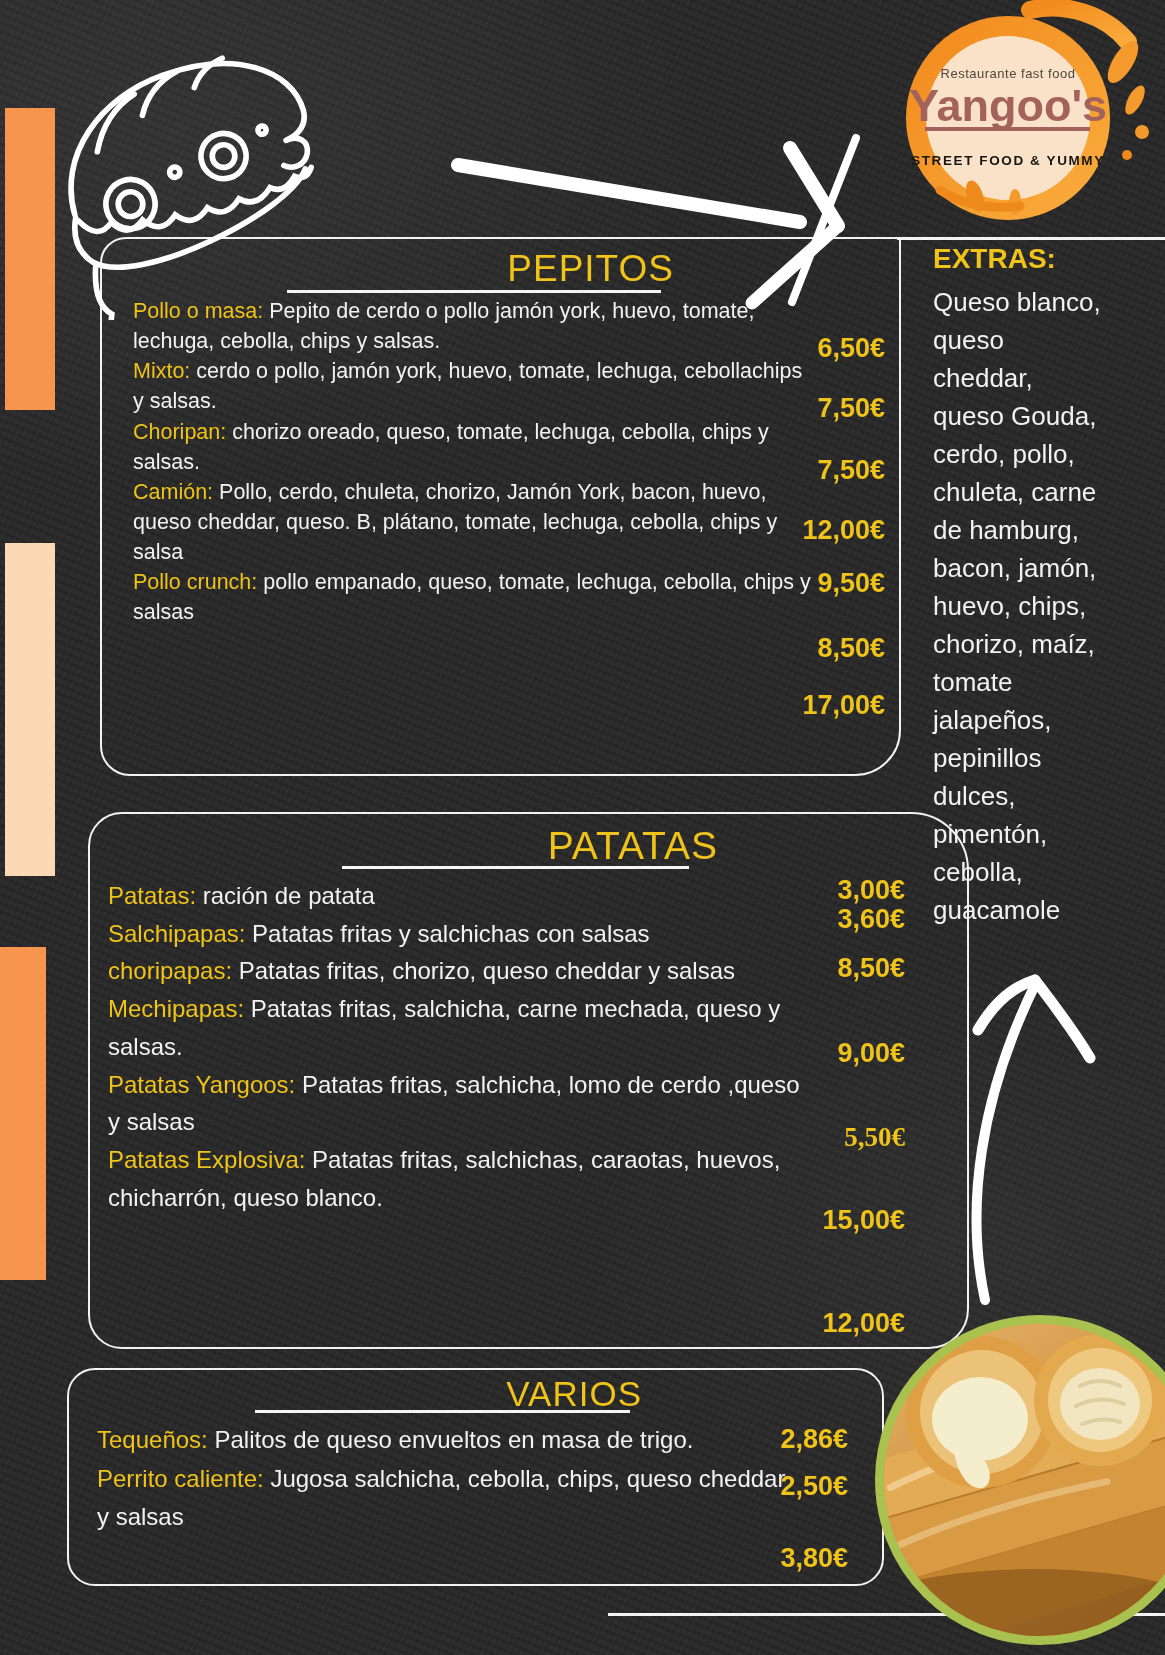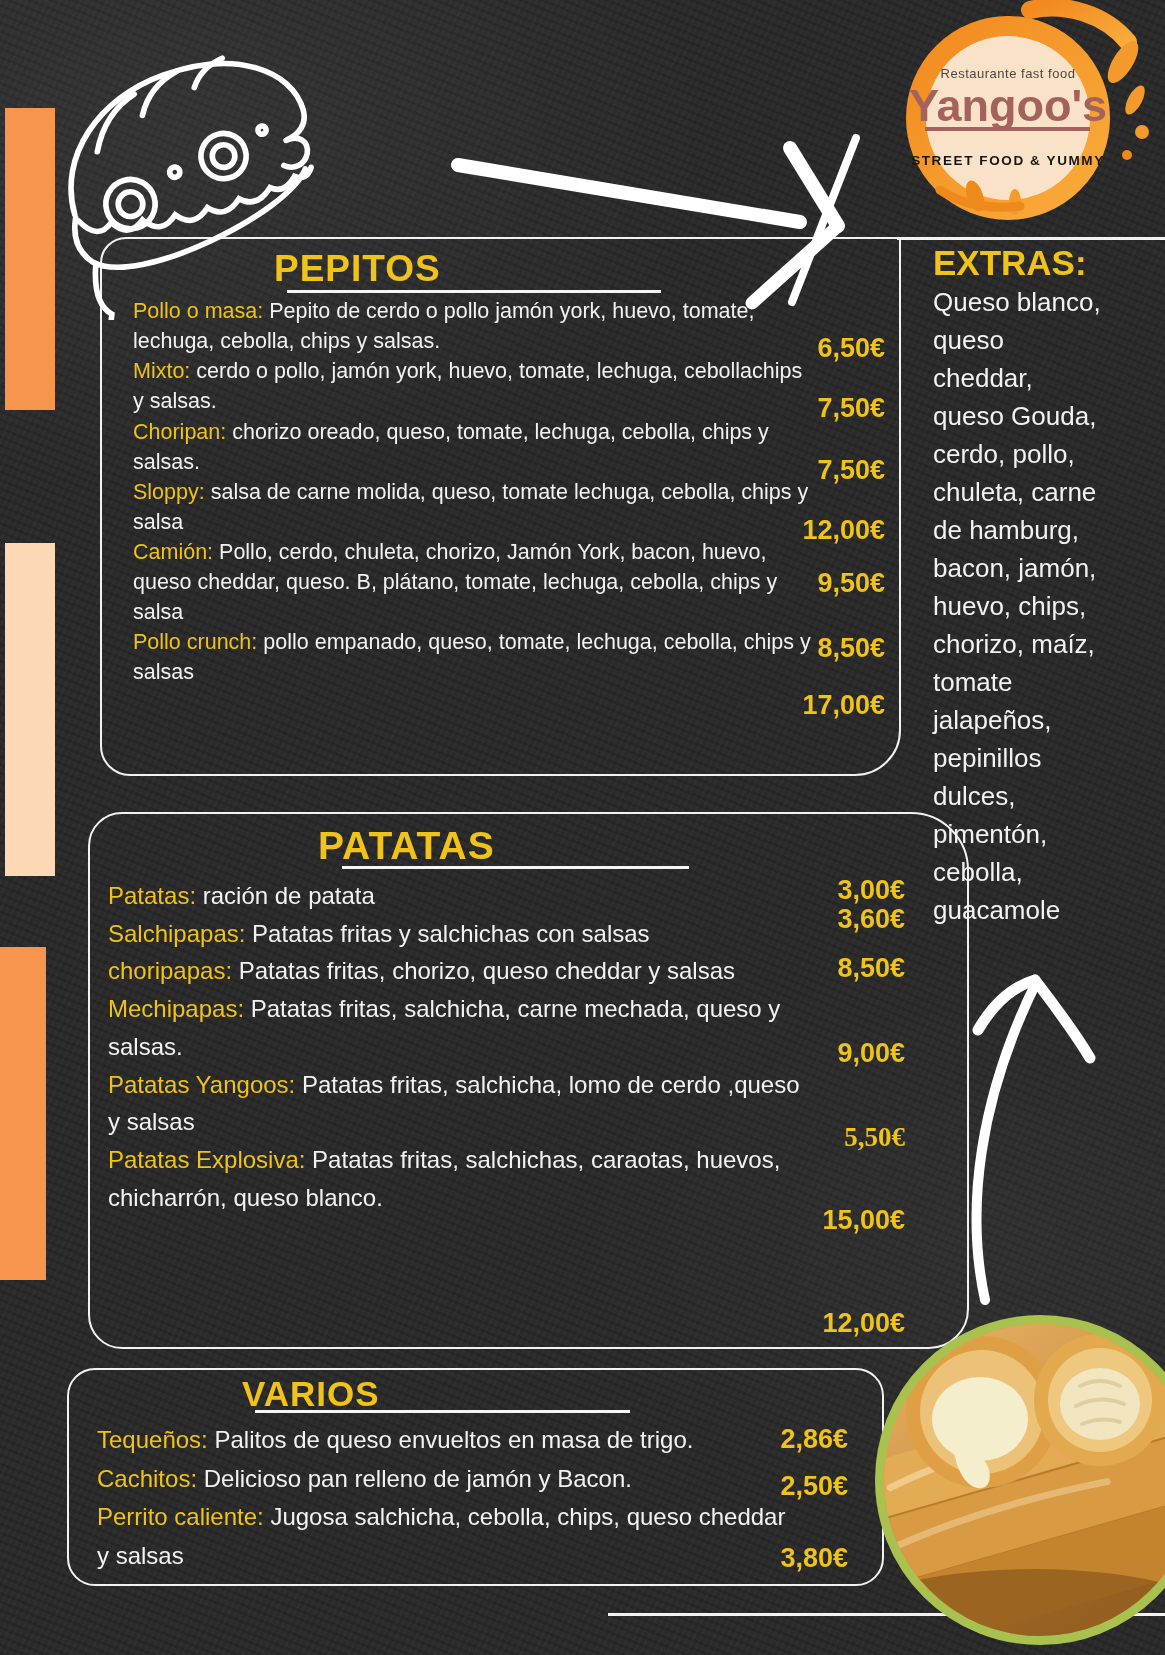--- a/index.html
+++ b/index.html
@@ -21,21 +21,21 @@
   .bar3{left:0px;top:947px;width:46px;height:333px;background:#F7944D;}
   
   .mbox{position:absolute;border:2.5px solid #F2F2F2;background:transparent;}
   .box-pepitos{left:100px;top:237px;width:797px;height:535px;border-radius:26px 0 46px 30px;border-top-right-radius:0;}
   .box-patatas{left:88px;top:812px;width:877px;height:533px;border-radius:34px 58px 40px 34px;}
   .box-varios{left:67px;top:1368px;width:813px;height:214px;border-radius:28px;}
   .hline{position:absolute;background:#F2F2F2;height:2.5px;}
   .topline-right{left:897px;top:237px;width:268px;}
   .bottomline{left:608px;top:1613px;width:557px;}
   
-  .sec-title{position:absolute;color:#EFC319;font-weight:bold;letter-spacing:1px;text-align:left;}
+  .sec-title{position:absolute;color:#EFC319;font-weight:normal;letter-spacing:1px;text-align:right;}
   .t-pepitos{left:274px;top:248px;width:400px;font-size:37px;}
   .t-patatas{left:318px;top:824px;width:400px;font-size:39px;}
   .t-varios{left:242px;top:1374px;width:400px;font-size:35px;}
   .t-underline{position:absolute;background:#F5F5F5;height:2.5px;}
   .u-pepitos{left:287px;top:290px;width:374px;}
   .u-patatas{left:342px;top:866px;width:347px;}
   .u-varios{left:255px;top:1410px;width:375px;}
   
   .menu-text{position:absolute;color:#F2F2F2;}
   .pepitos-text{left:133px;top:297px;width:680px;font-size:21.5px;line-height:29.9px;}
@@ -43,21 +43,21 @@
   .varios-text{left:97px;top:1421px;width:690px;font-size:24px;line-height:38.5px;}
   .item{margin:0;}
   .pepitos-text .item{margin-bottom:0.5px;}
   .iname{color:#EFC319;}
   
   .price{position:absolute;color:#EFC319;font-weight:bold;font-size:27px;text-align:right;width:150px;}
   .price-pep{right:280px;}
   .price-pat{right:260px;}
   .price-var{right:317px;}
   
-  .extras-title{position:absolute;left:933px;top:243px;width:230px;color:#EFC319;font-weight:bold;font-size:35px;}
+  .extras-title{position:absolute;left:933px;top:243px;width:230px;color:#EFC319;font-weight:bold;font-size:28px;}
   .extras-body{position:absolute;left:933px;top:283px;width:235px;color:#F2F2F2;font-size:26px;line-height:38px;white-space:pre-line;}
   
   .logo-wrap{position:absolute;left:880px;top:0px;width:285px;height:230px;}
   .logo-sub{position:absolute;left:898px;top:66px;width:220px;text-align:center;font-size:13px;color:#4E463C;letter-spacing:0.5px;}
   .logo-name{position:absolute;left:888px;top:80px;width:240px;text-align:center;font-size:45px;font-weight:bold;color:#A4625C;}
   .logo-underline{position:absolute;left:925px;top:127px;width:165px;height:3.5px;background:#A4625C;}
   .logo-tag{position:absolute;left:898px;top:133px;width:220px;text-align:center;font-size:13.5px;font-weight:bold;color:#181512;letter-spacing:1.6px;margin-top:20px;}
   
   .photo{position:absolute;left:875px;top:1315px;width:330px;height:330px;border-radius:50%;
          border:9px solid #A9C24F;box-sizing:border-box;overflow:hidden;background:#D89A42;}
@@ -130,21 +130,20 @@
 <div class="logo-name">Yangoo's</div>
 <div class="logo-underline"></div>
 <div class="logo-tag">STREET FOOD &amp; YUMMY</div>
 
 <div class="sec-title t-pepitos">PEPITOS</div>
 <div class="t-underline u-pepitos"></div>
 <div class="menu-text pepitos-text">
   <div class="item"><span class="iname">Pollo o masa:</span> <span>Pepito de cerdo o pollo jamón york, huevo, tomate, lechuga, cebolla, chips y salsas.</span></div>
   <div class="item"><span class="iname">Mixto:</span> <span>cerdo o pollo, jamón york, huevo, tomate, lechuga, cebollachips y salsas.</span></div>
   <div class="item"><span class="iname">Choripan:</span> <span>chorizo oreado,  queso, tomate, lechuga, cebolla, chips y salsas.</span></div>
-  <div class="item"><span class="iname">Sloppy:</span> <span>salsa de carne molida, queso, tomate lechuga, cebolla, chips y salsa</span></div>
   <div class="item"><span class="iname">Camión:</span> <span>Pollo, cerdo, chuleta, chorizo, Jamón York, bacon, huevo, queso cheddar, queso. B, plátano, tomate, lechuga, cebolla, chips y salsa</span></div>
   <div class="item"><span class="iname">Pollo crunch:</span> <span>pollo empanado, queso, tomate, lechuga, cebolla, chips y salsas</span></div>
 </div>
 <div class="price price-pep" style="top:333px;">6,50€</div>
 <div class="price price-pep" style="top:393px;">7,50€</div>
 <div class="price price-pep" style="top:455px;">7,50€</div>
 <div class="price price-pep" style="top:515px;">12,00€</div>
 <div class="price price-pep" style="top:568px;">9,50€</div>
 <div class="price price-pep" style="top:633px;">8,50€</div>
 <div class="price price-pep" style="top:690px;">17,00€</div>
@@ -183,21 +182,20 @@
 <div class="price price-pat" style="top:953px;">8,50€</div>
 <div class="price price-pat" style="top:1038px;">9,00€</div>
 <div class="price price-pat" style="top:1122px;font-family:Liberation Serif, serif;">5,50€</div>
 <div class="price price-pat" style="top:1205px;">15,00€</div>
 <div class="price price-pat" style="top:1308px;">12,00€</div>
 
 <div class="sec-title t-varios">VARIOS</div>
 <div class="t-underline u-varios"></div>
 <div class="menu-text varios-text">
   <div class="item"><span class="iname">Tequeños:</span> <span>Palitos de queso envueltos en masa de trigo.</span></div>
-  <div class="item"><span class="iname">Cachitos:</span> <span>Delicioso pan relleno de jamón y Bacon.</span></div>
   <div class="item"><span class="iname">Perrito caliente:</span> <span>Jugosa salchicha, cebolla, chips, queso cheddar y salsas</span></div>
 </div>
 <div class="price price-var" style="top:1424px;">2,86€</div>
 <div class="price price-var" style="top:1471px;">2,50€</div>
 <div class="price price-var" style="top:1543px;">3,80€</div>
 
 <div class="photo">
   <svg width="312" height="312" viewBox="0 0 312 312">
     <defs>
       <linearGradient id="pbg" x1="0" y1="0" x2="0.6" y2="1">

